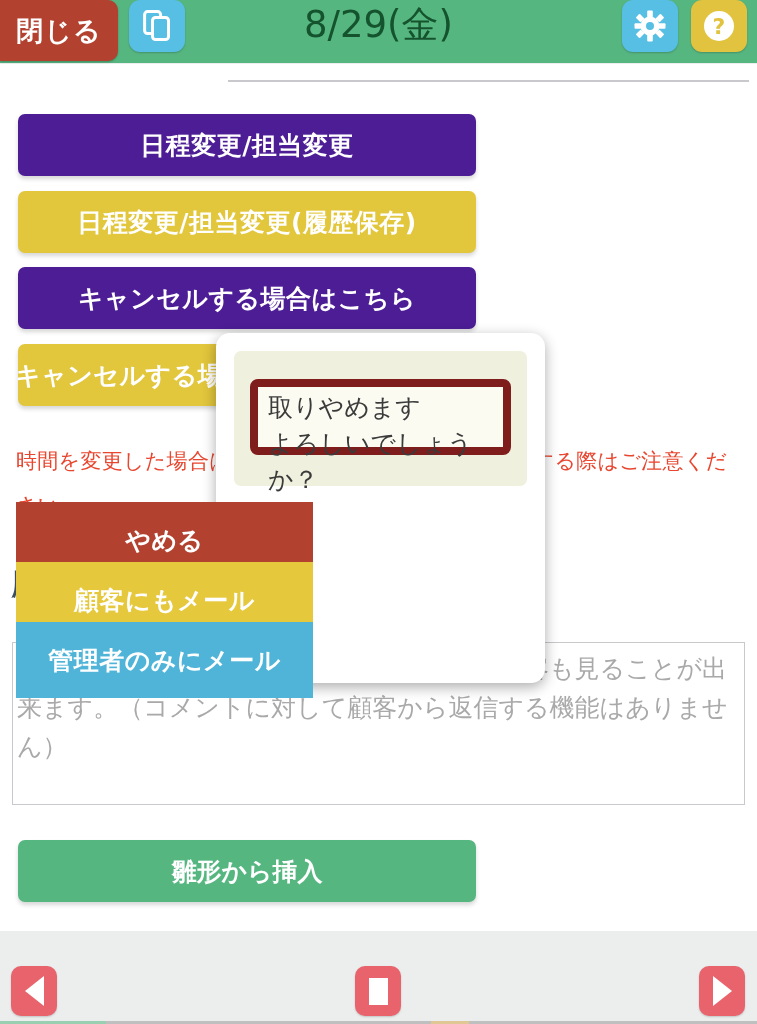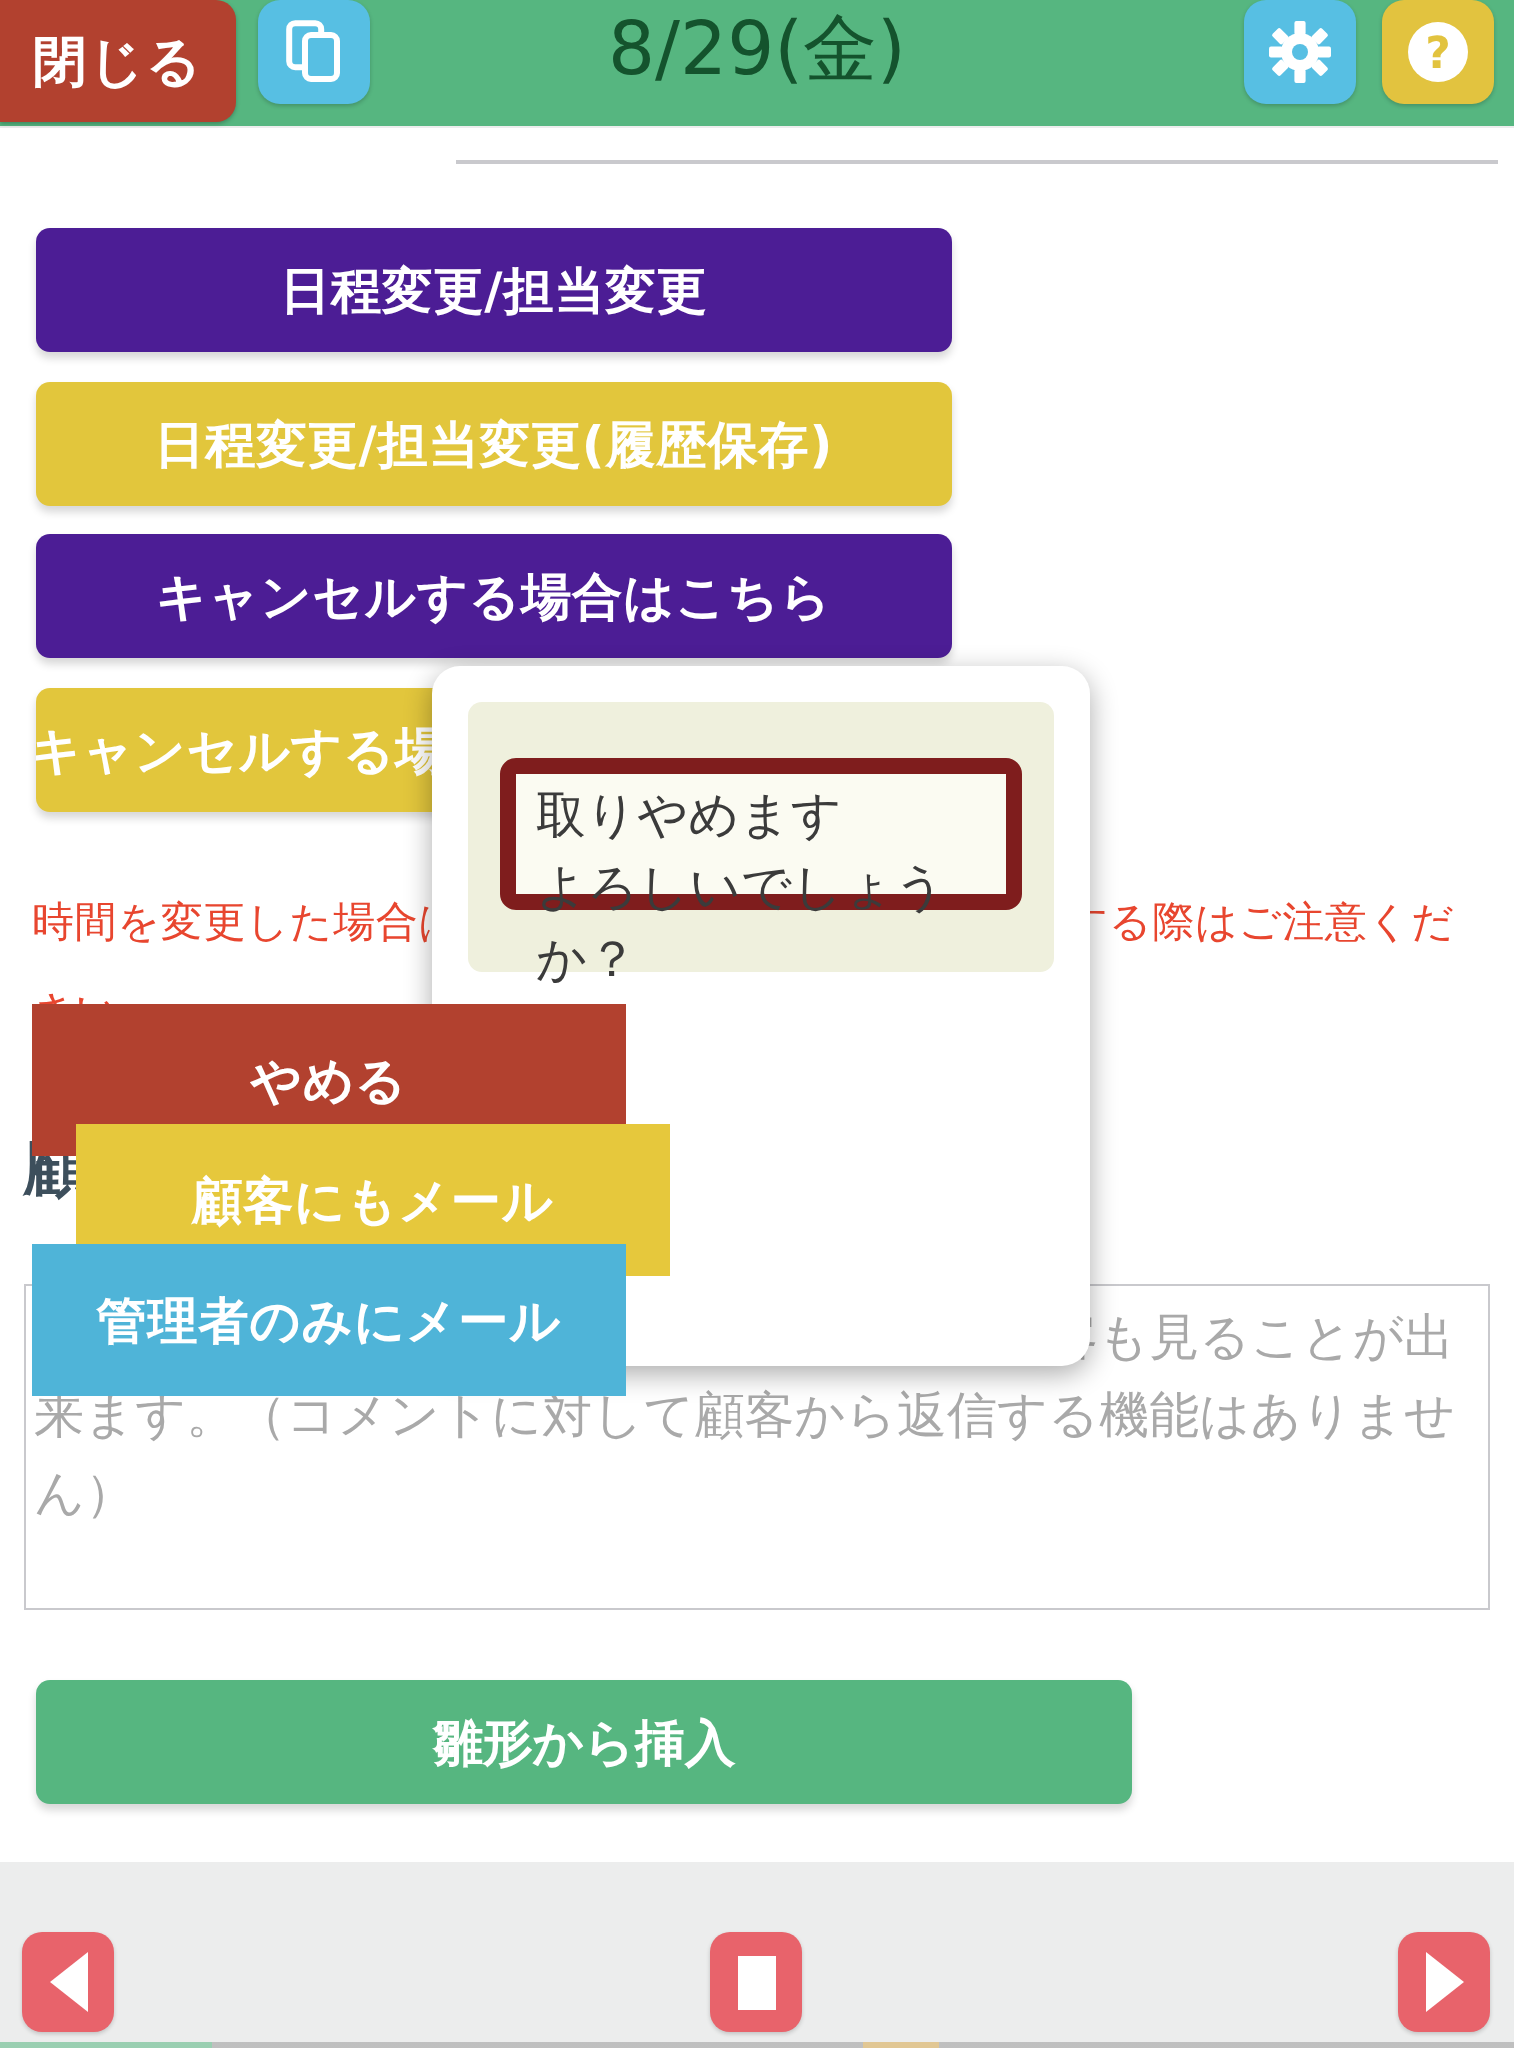--- a/index.html
+++ b/index.html
@@ -152,21 +152,21 @@
     font-size: 25px;
     line-height: 39px;
     padding: 6px 5px 0 4px;
     overflow: hidden;
     letter-spacing: 0px;
   }
   #insert-btn {
     position: absolute;
     left: 18px;
     top: 296px;
-    width: 548px;
+    width: 458px;
     height: 62px;
     border-radius: 7px;
     background: #56b680;
     color: #fff;
     font-size: 25px;
     font-weight: bold;
     display: flex;
     align-items: center;
     justify-content: center;
     box-shadow: 0 3px 4px rgba(0,0,0,.16);
@@ -339,16 +339,16 @@
     <div class="bottomline"></div>
   </div>
 
   <div class="modal">
     <div class="modal-msgwrap">
       <div class="modal-msg">取りやめます
 よろしいでしょうか？</div>
     </div>
   </div>
   <div class="modal-btn" id="mbtn0" style="background:#b2412f;z-index:21;">やめる</div>
-  <div class="modal-btn" id="mbtn1" style="background:#e6c83c;z-index:21;margin-left:22px;">顧客にもメール</div>
+  <div class="modal-btn" id="mbtn1" style="background:#e6c83c;z-index:21;">顧客にもメール</div>
   <div class="modal-btn" id="mbtn2" style="background:#4fb4d8;z-index:21;">管理者のみにメール</div>
 
 </div>
 
 </body></html>

